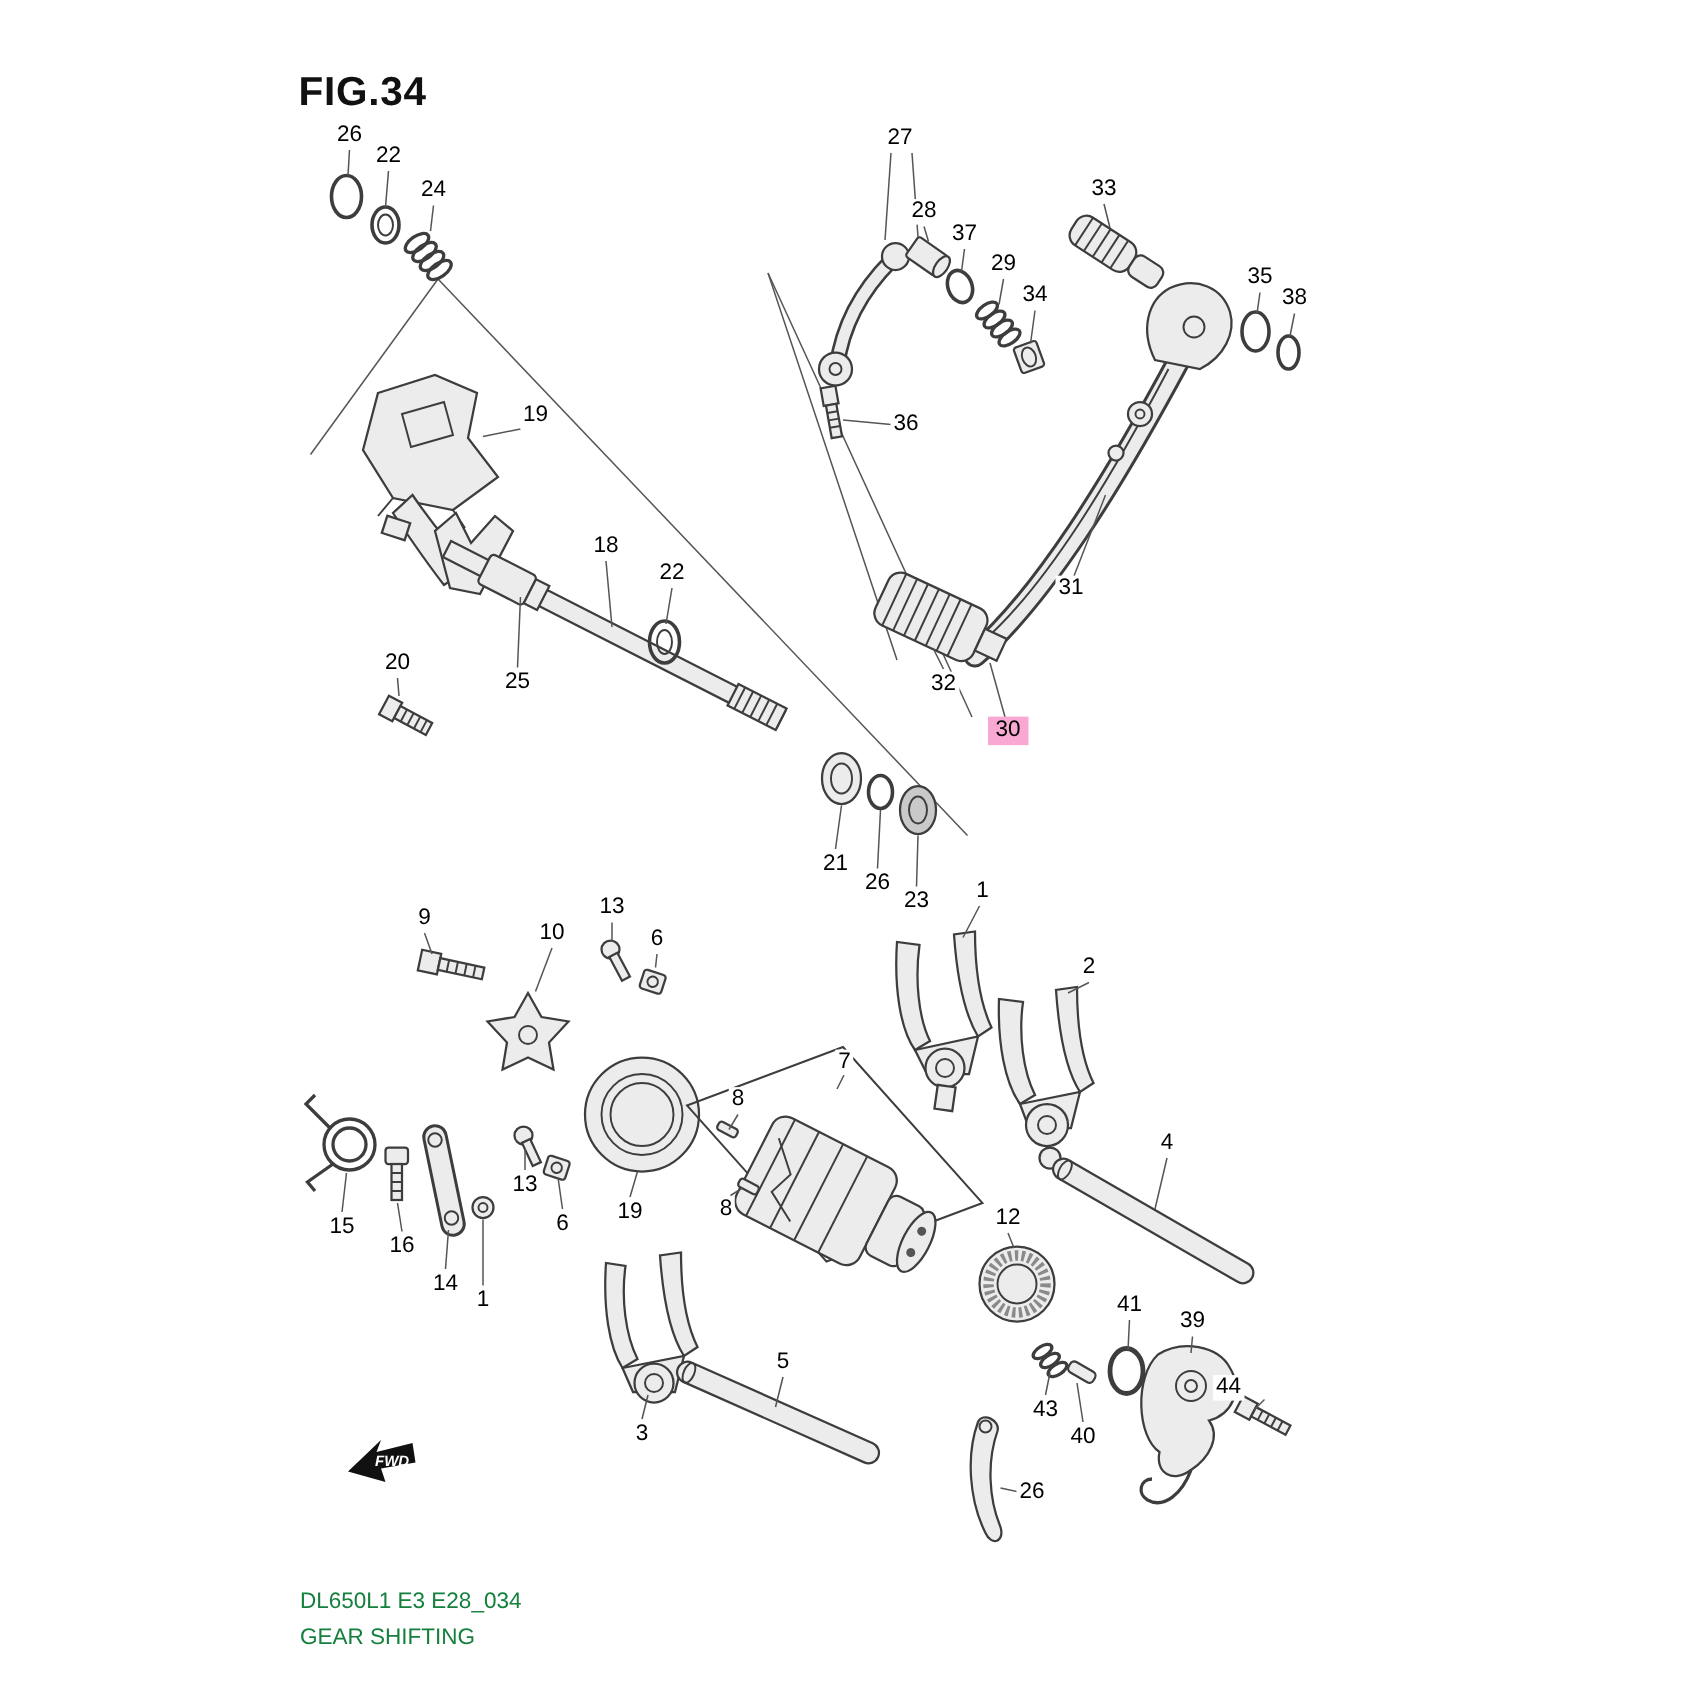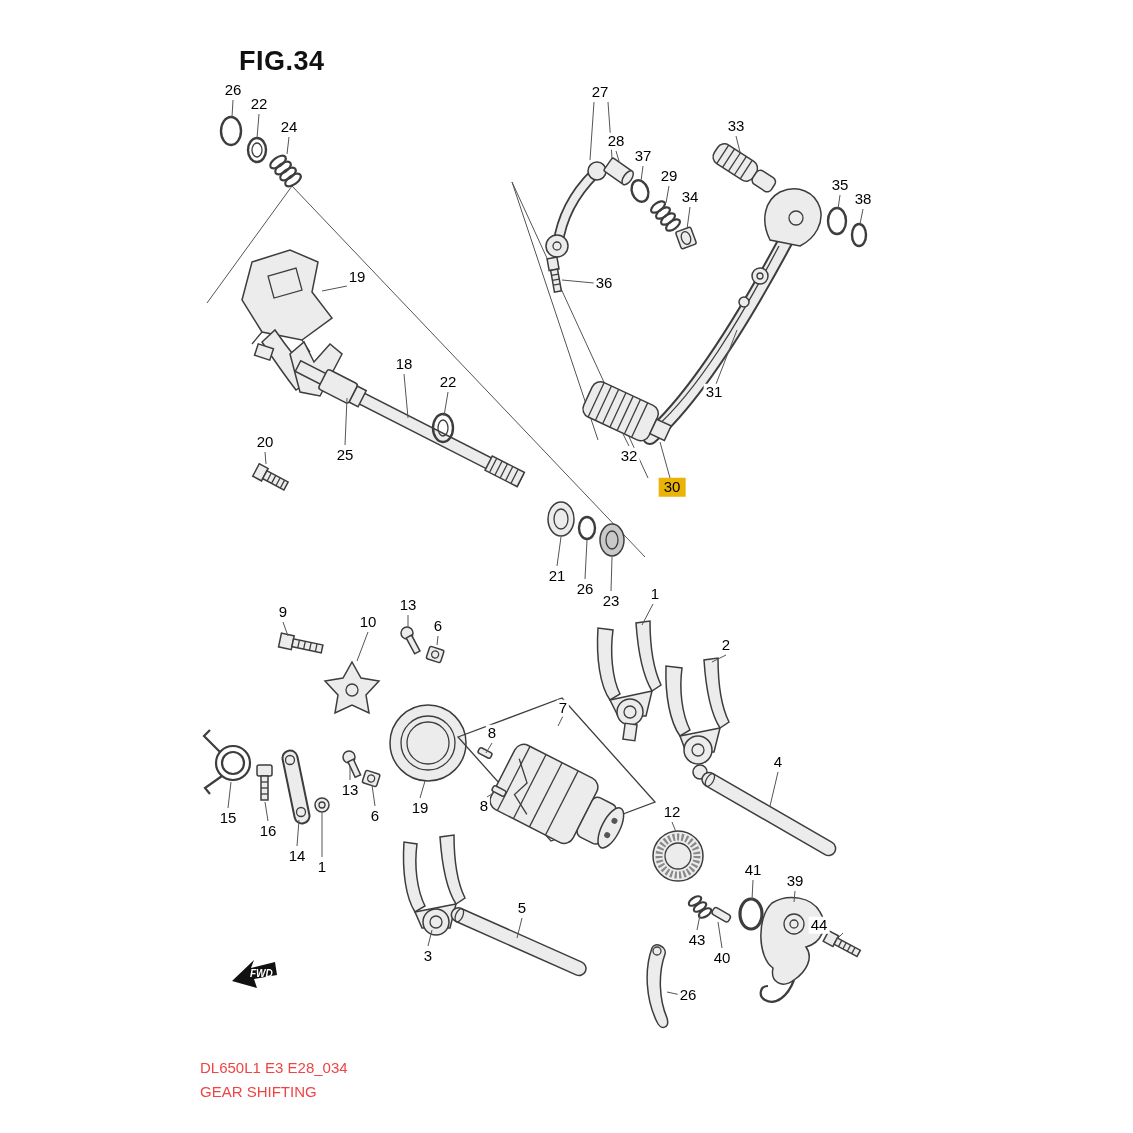--- a/index.html
+++ b/index.html
@@ -20,23 +20,23 @@
   .lnk-o { stroke:#3d3d3d; stroke-width:17; fill:none; stroke-linecap:round; }
   .lnk-i { stroke:#ececec; stroke-width:13; fill:none; stroke-linecap:round; }
   .part-label {
     position:absolute; transform:translate(-50%,-50%);
     font-size:15px; line-height:1.1; color:#000; background:#fff;
     padding:0 2px; white-space:nowrap; cursor:pointer;
   }
   .part-label.hl { background:#85d4f0; padding:1px 5px; }
   .fig-title {
     position:absolute; left:199px; top:46px;
-    font-size:27px; font-weight:bold; color:#111; letter-spacing:0.5px;margin-left:40px;
+    font-size:27px; font-weight:bold; color:#111; letter-spacing:0.5px;
   }
-  .footer { position:absolute; left:200px; font-size:15px; color:#ef4444; }
+  .footer { position:absolute; left:200px; font-size:15px; color:#15803d; }
 </style>
 </head>
 <body>
 
 <div class="stage">
 
   <svg class="art" width="1133" height="1133" viewBox="0 0 1133 1133">
 
     <g>
       <line class="ldr" x1="207" y1="303" x2="292" y2="186"></line>
@@ -426,21 +426,21 @@
     <div class="part-label" style="left:840px;top:185px">35</div>
     <div class="part-label" style="left:863px;top:199px">38</div>
     <div class="part-label" style="left:357px;top:277px">19</div>
     <div class="part-label" style="left:604px;top:283px">36</div>
     <div class="part-label" style="left:404px;top:364px">18</div>
     <div class="part-label" style="left:448px;top:382px">22</div>
     <div class="part-label" style="left:345px;top:455px">25</div>
     <div class="part-label" style="left:265px;top:442px">20</div>
     <div class="part-label" style="left:714px;top:392px">31</div>
     <div class="part-label" style="left:629px;top:456px">32</div>
-    <div class="part-label hl" style="left: 672px; top: 487px; background: #eab308;">30</div>
+    <div class="part-label hl" style="left: 672px; top: 487px; background: #f9a8d4;">30</div>
     <div class="part-label" style="left:557px;top:576px">21</div>
     <div class="part-label" style="left:585px;top:589px">26</div>
     <div class="part-label" style="left:611px;top:601px">23</div>
     <div class="part-label" style="left:655px;top:594px">1</div>
     <div class="part-label" style="left:726px;top:645px">2</div>
     <div class="part-label" style="left:283px;top:612px">9</div>
     <div class="part-label" style="left:368px;top:622px">10</div>
     <div class="part-label" style="left:408px;top:605px">13</div>
     <div class="part-label" style="left:438px;top:626px">6</div>
     <div class="part-label" style="left:563px;top:708px">7</div>

